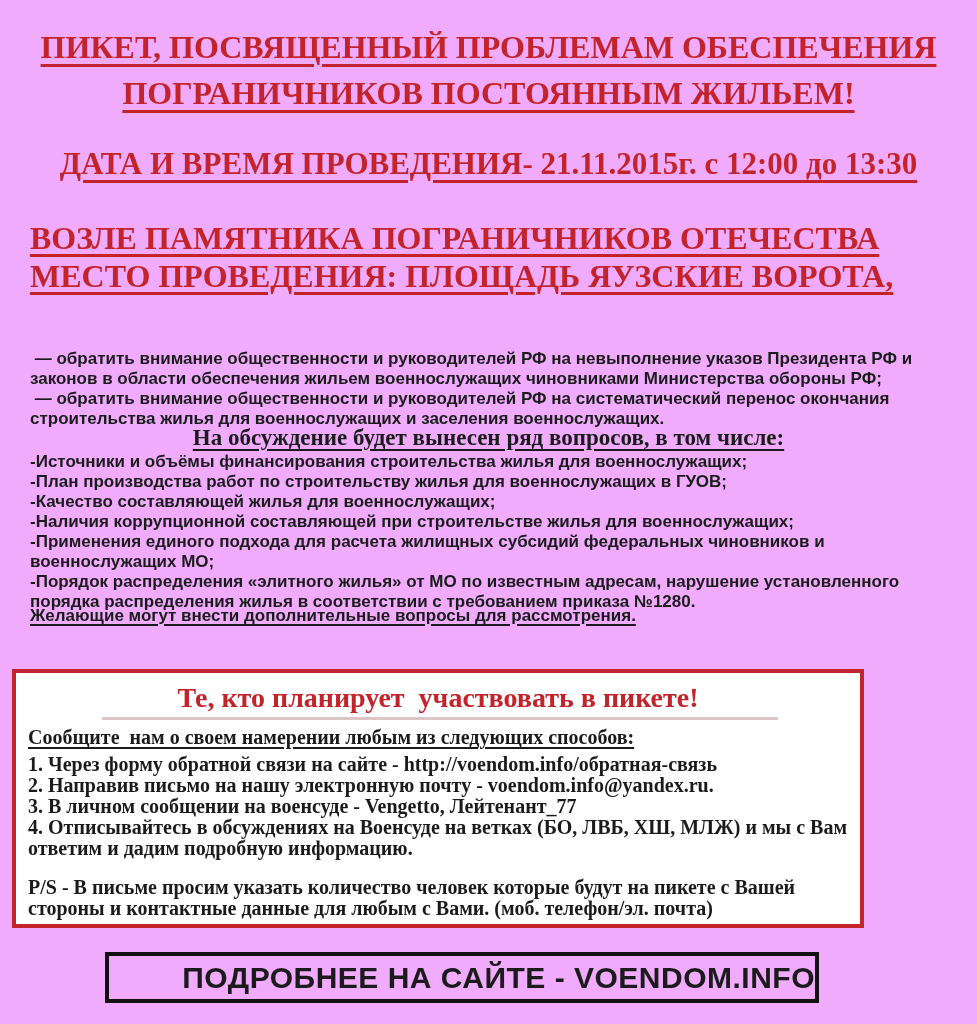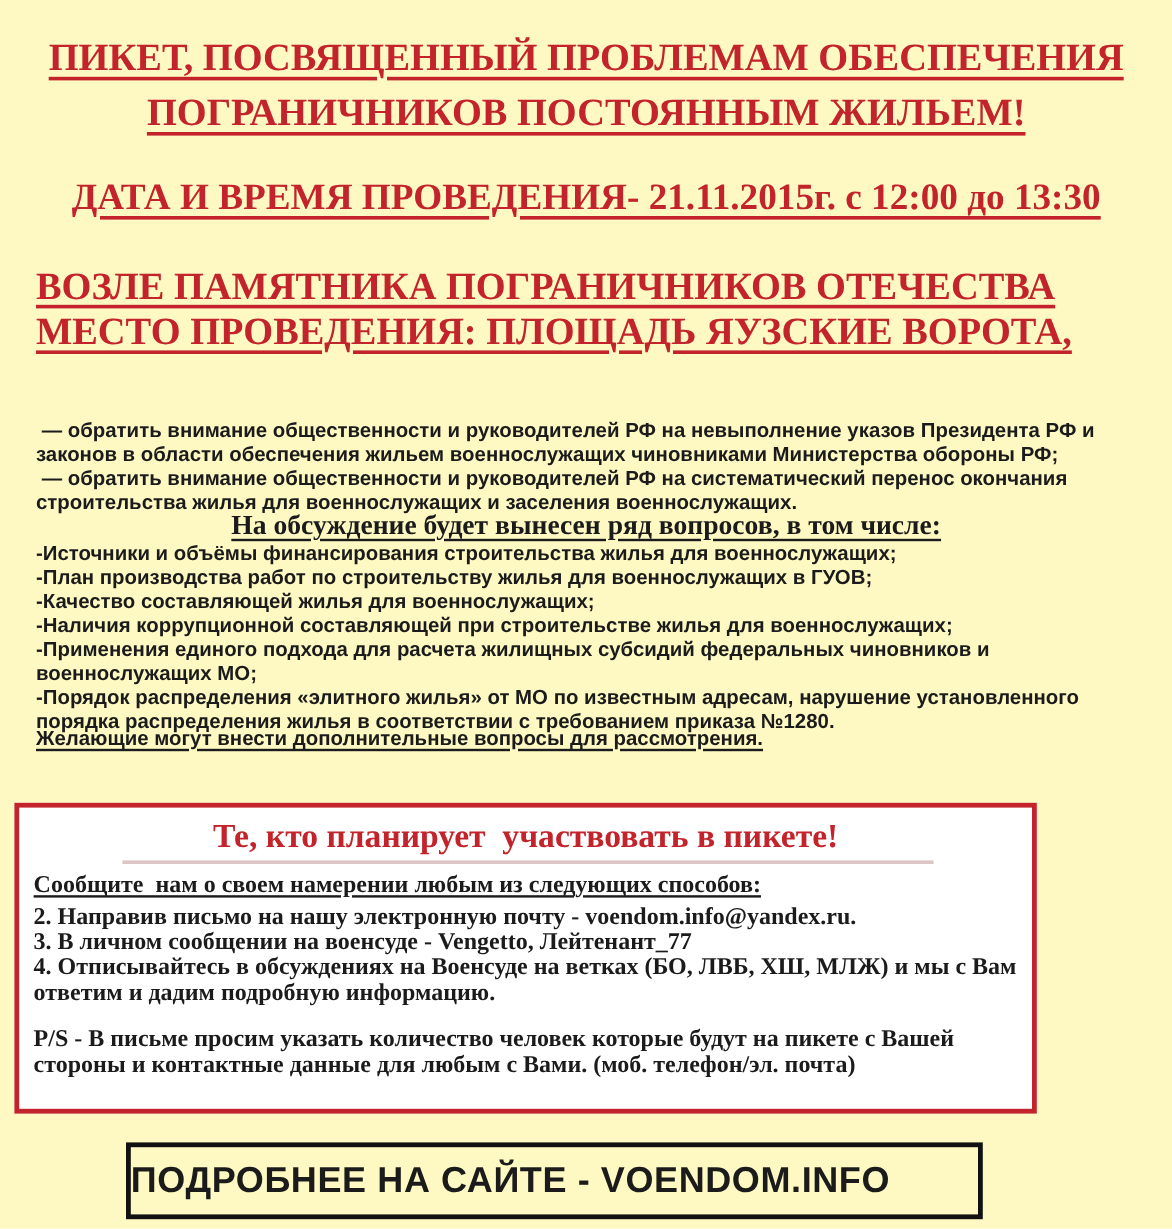--- a/index.html
+++ b/index.html
@@ -4,21 +4,21 @@
 <style>
   :root{
     --accent:#c3242b;
     --ink:#1b1b1b;
   }
   *{margin:0;padding:0;box-sizing:border-box;}
   html,body{background:#ffffff;}
   .page{
     position:relative;
     width:977px;height:1024px;
-    background:#fef9c3;
+    background:#f0abfc;
     color:var(--ink);
     overflow:hidden;
     font-family:"Liberation Sans",sans-serif;
   }
   .serif{font-family:"Liberation Serif",serif;}
   .sans{font-family:"Liberation Sans",sans-serif;}
   .red{color:var(--accent);}
   .pre{white-space:pre-wrap;}
 
   
@@ -111,23 +111,23 @@
     text-decoration:underline;
     text-decoration-thickness:2px;
     text-underline-offset:3px;
   }
   .box-method{font-weight:bold;}
   .box-ps{margin-top:18px;}
 
   
   .footer-box{
     position:absolute;top:952px;left:105px;
-    width:714px;height:64px;
+    width:714px;height:51px;
     border:4px solid #111111;
-    display:flex;align-items:center;justify-content:flex-start;
+    display:flex;align-items:center;justify-content:flex-end;
     font-weight:bold;font-size:30px;letter-spacing:0.5px;
     white-space:nowrap;
   }
 </style>
 </head>
 <body>
 
 <div class="page">
 
   <div class="title-block serif red">
@@ -159,20 +159,21 @@
     <div class="pre">-Порядок распределения «элитного жилья» от МО по известным адресам, нарушение установленного порядка распределения жилья в соответствии с требованием приказа №1280.</div>
   </div>
 
   <div class="note-line sans pre">Желающие могут внести дополнительные вопросы для рассмотрения.</div>
 
   <div class="red-box">
     <div class="box-title serif red pre">Те, кто планирует  участвовать в пикете!</div>
     <div class="artifact-line"></div>
     <div class="box-content serif">
       <span class="box-intro pre">Сообщите  нам о своем намерении любым из следующих способов:</span>
+      <div class="box-method pre">1. Через форму обратной связи на сайте - http://voendom.info/обратная-связь</div>
       <div class="box-method pre">2. Направив письмо на нашу электронную почту - voendom.info@yandex.ru.</div>
       <div class="box-method pre">3. В личном сообщении на военсуде - Vengetto, Лейтенант_77</div>
       <div class="box-method pre">4. Отписывайтесь в обсуждениях на Военсуде на ветках (БО, ЛВБ, ХШ, МЛЖ) и мы с Вам ответим и дадим подробную информацию.</div>
       <div class="box-ps pre">P/S - В письме просим указать количество человек которые будут на пикете с Вашей стороны и контактные данные для любым с Вами. (моб. телефон/эл. почта)</div>
     </div>
   </div>
 
   <div class="footer-box sans">
     <span class="pre">ПОДРОБНЕЕ НА САЙТЕ - VOENDOM.INFO</span>
   </div>

